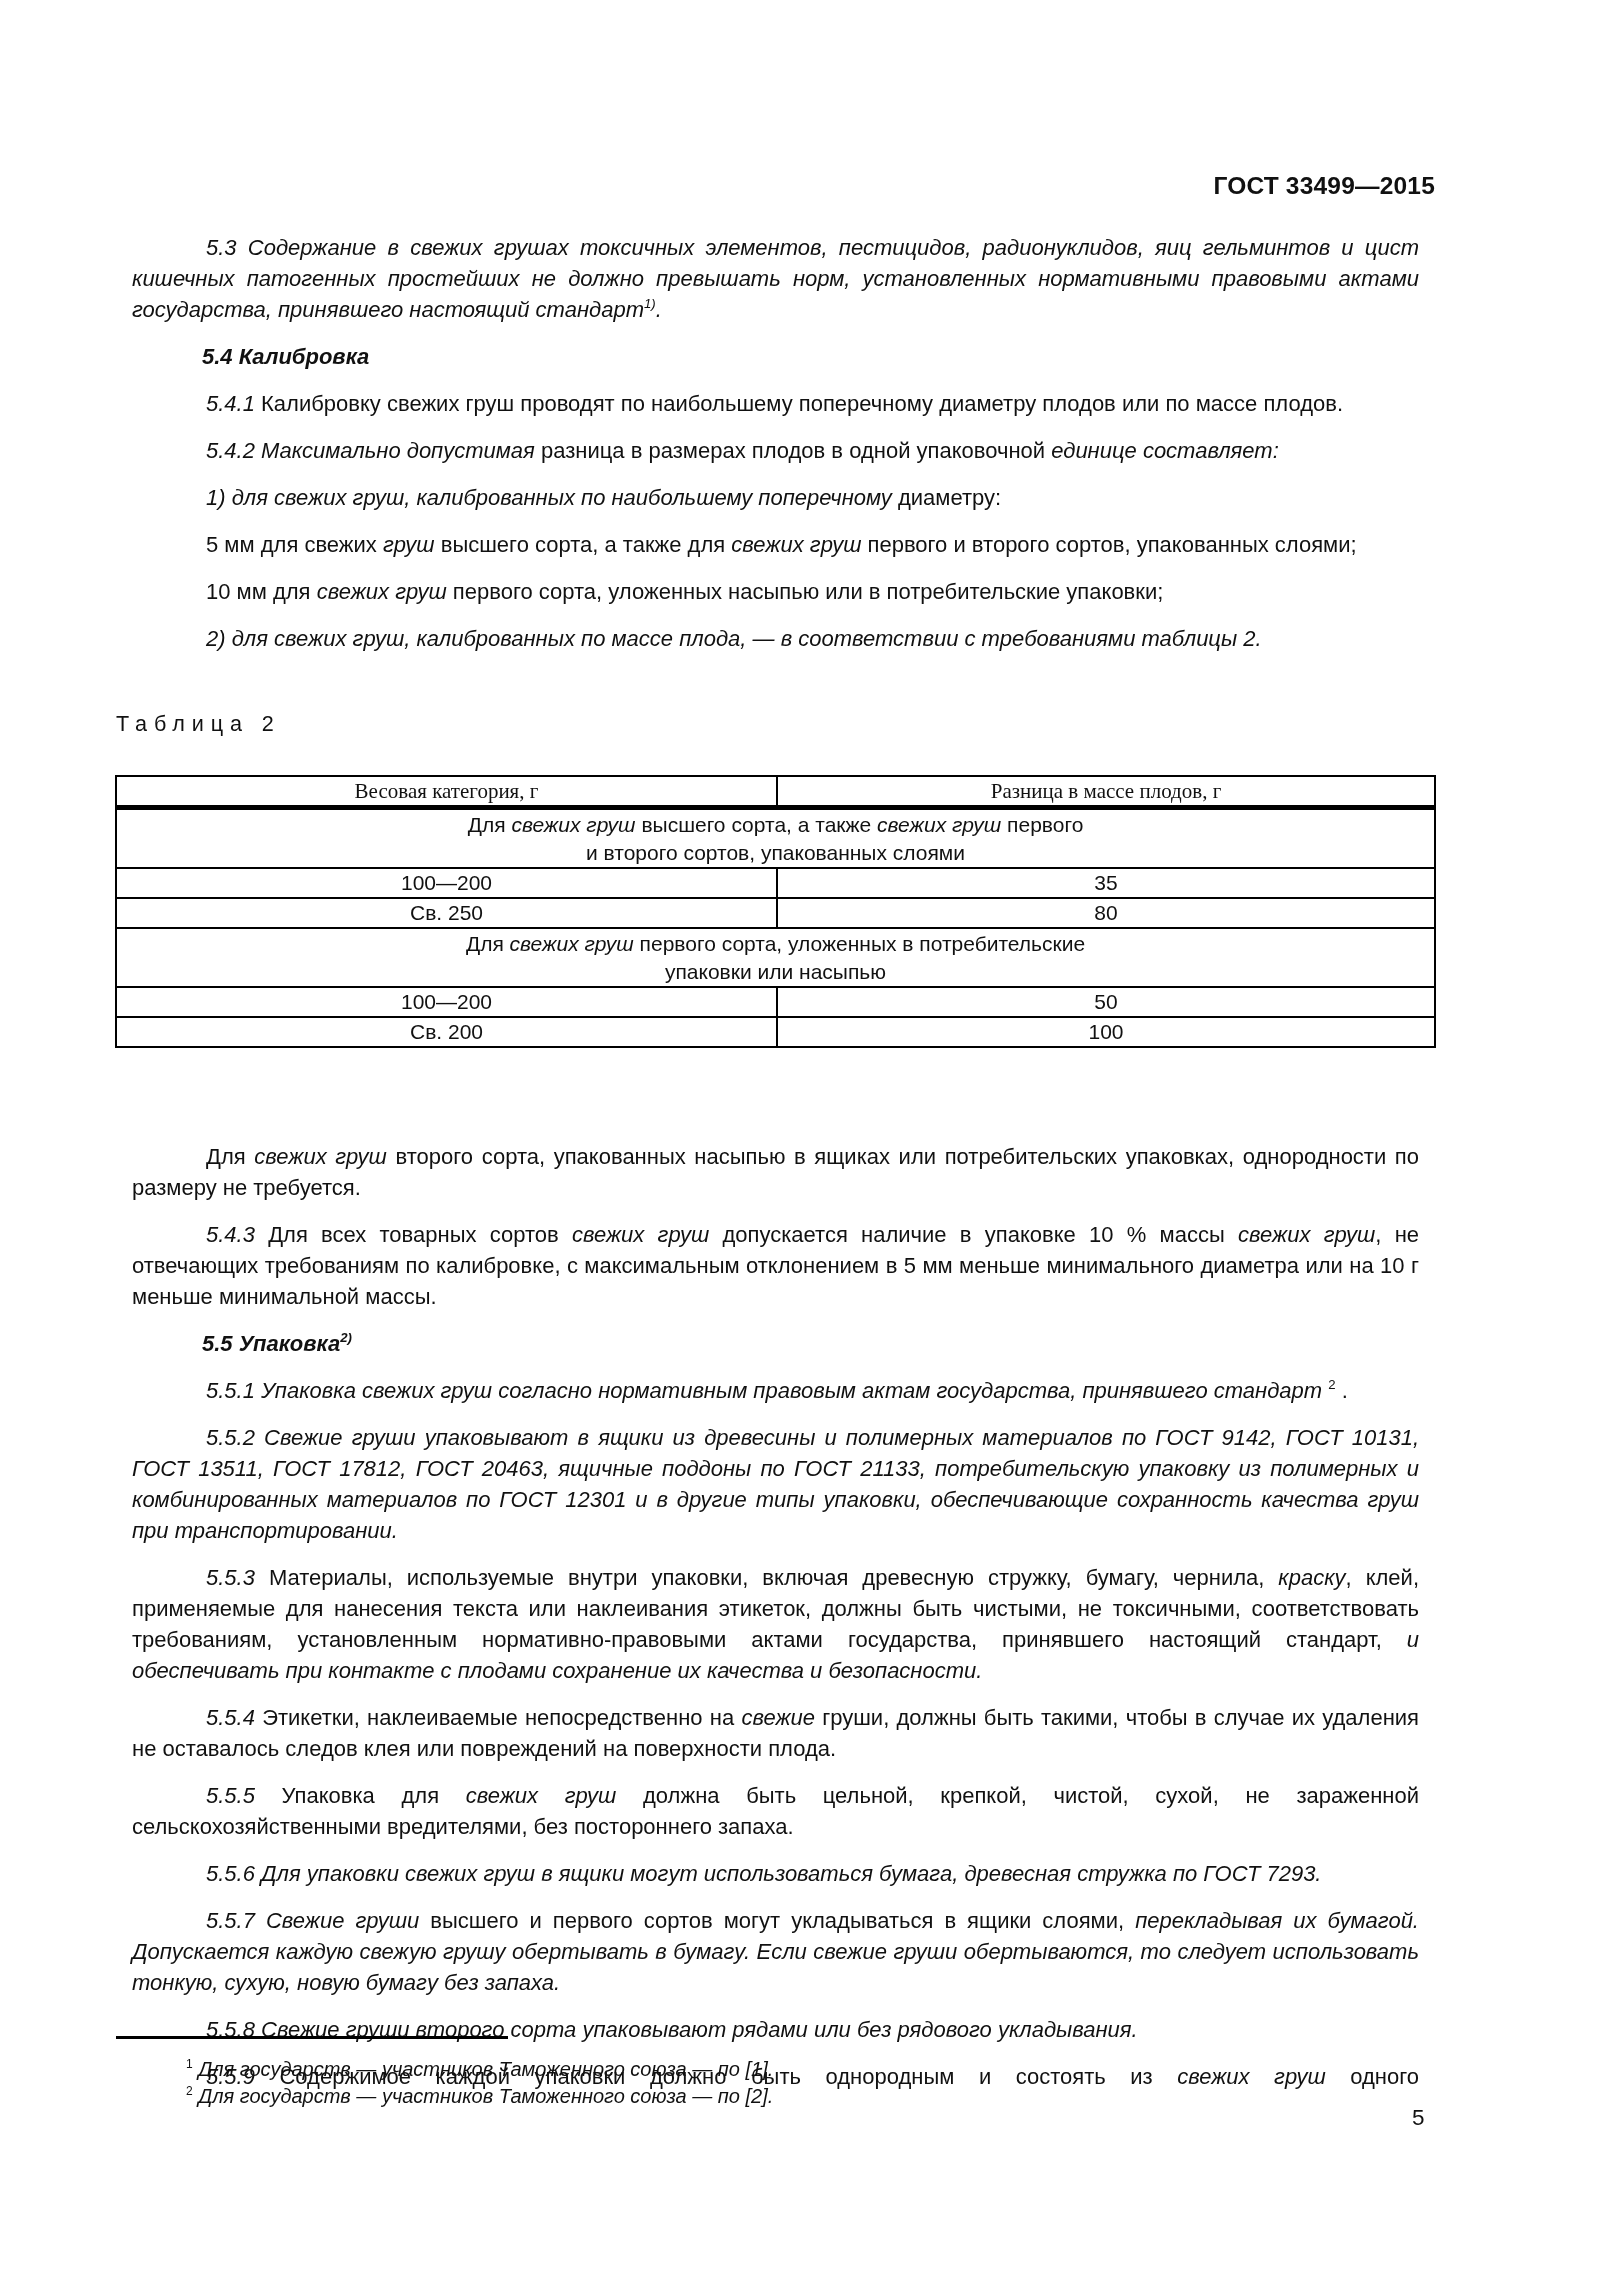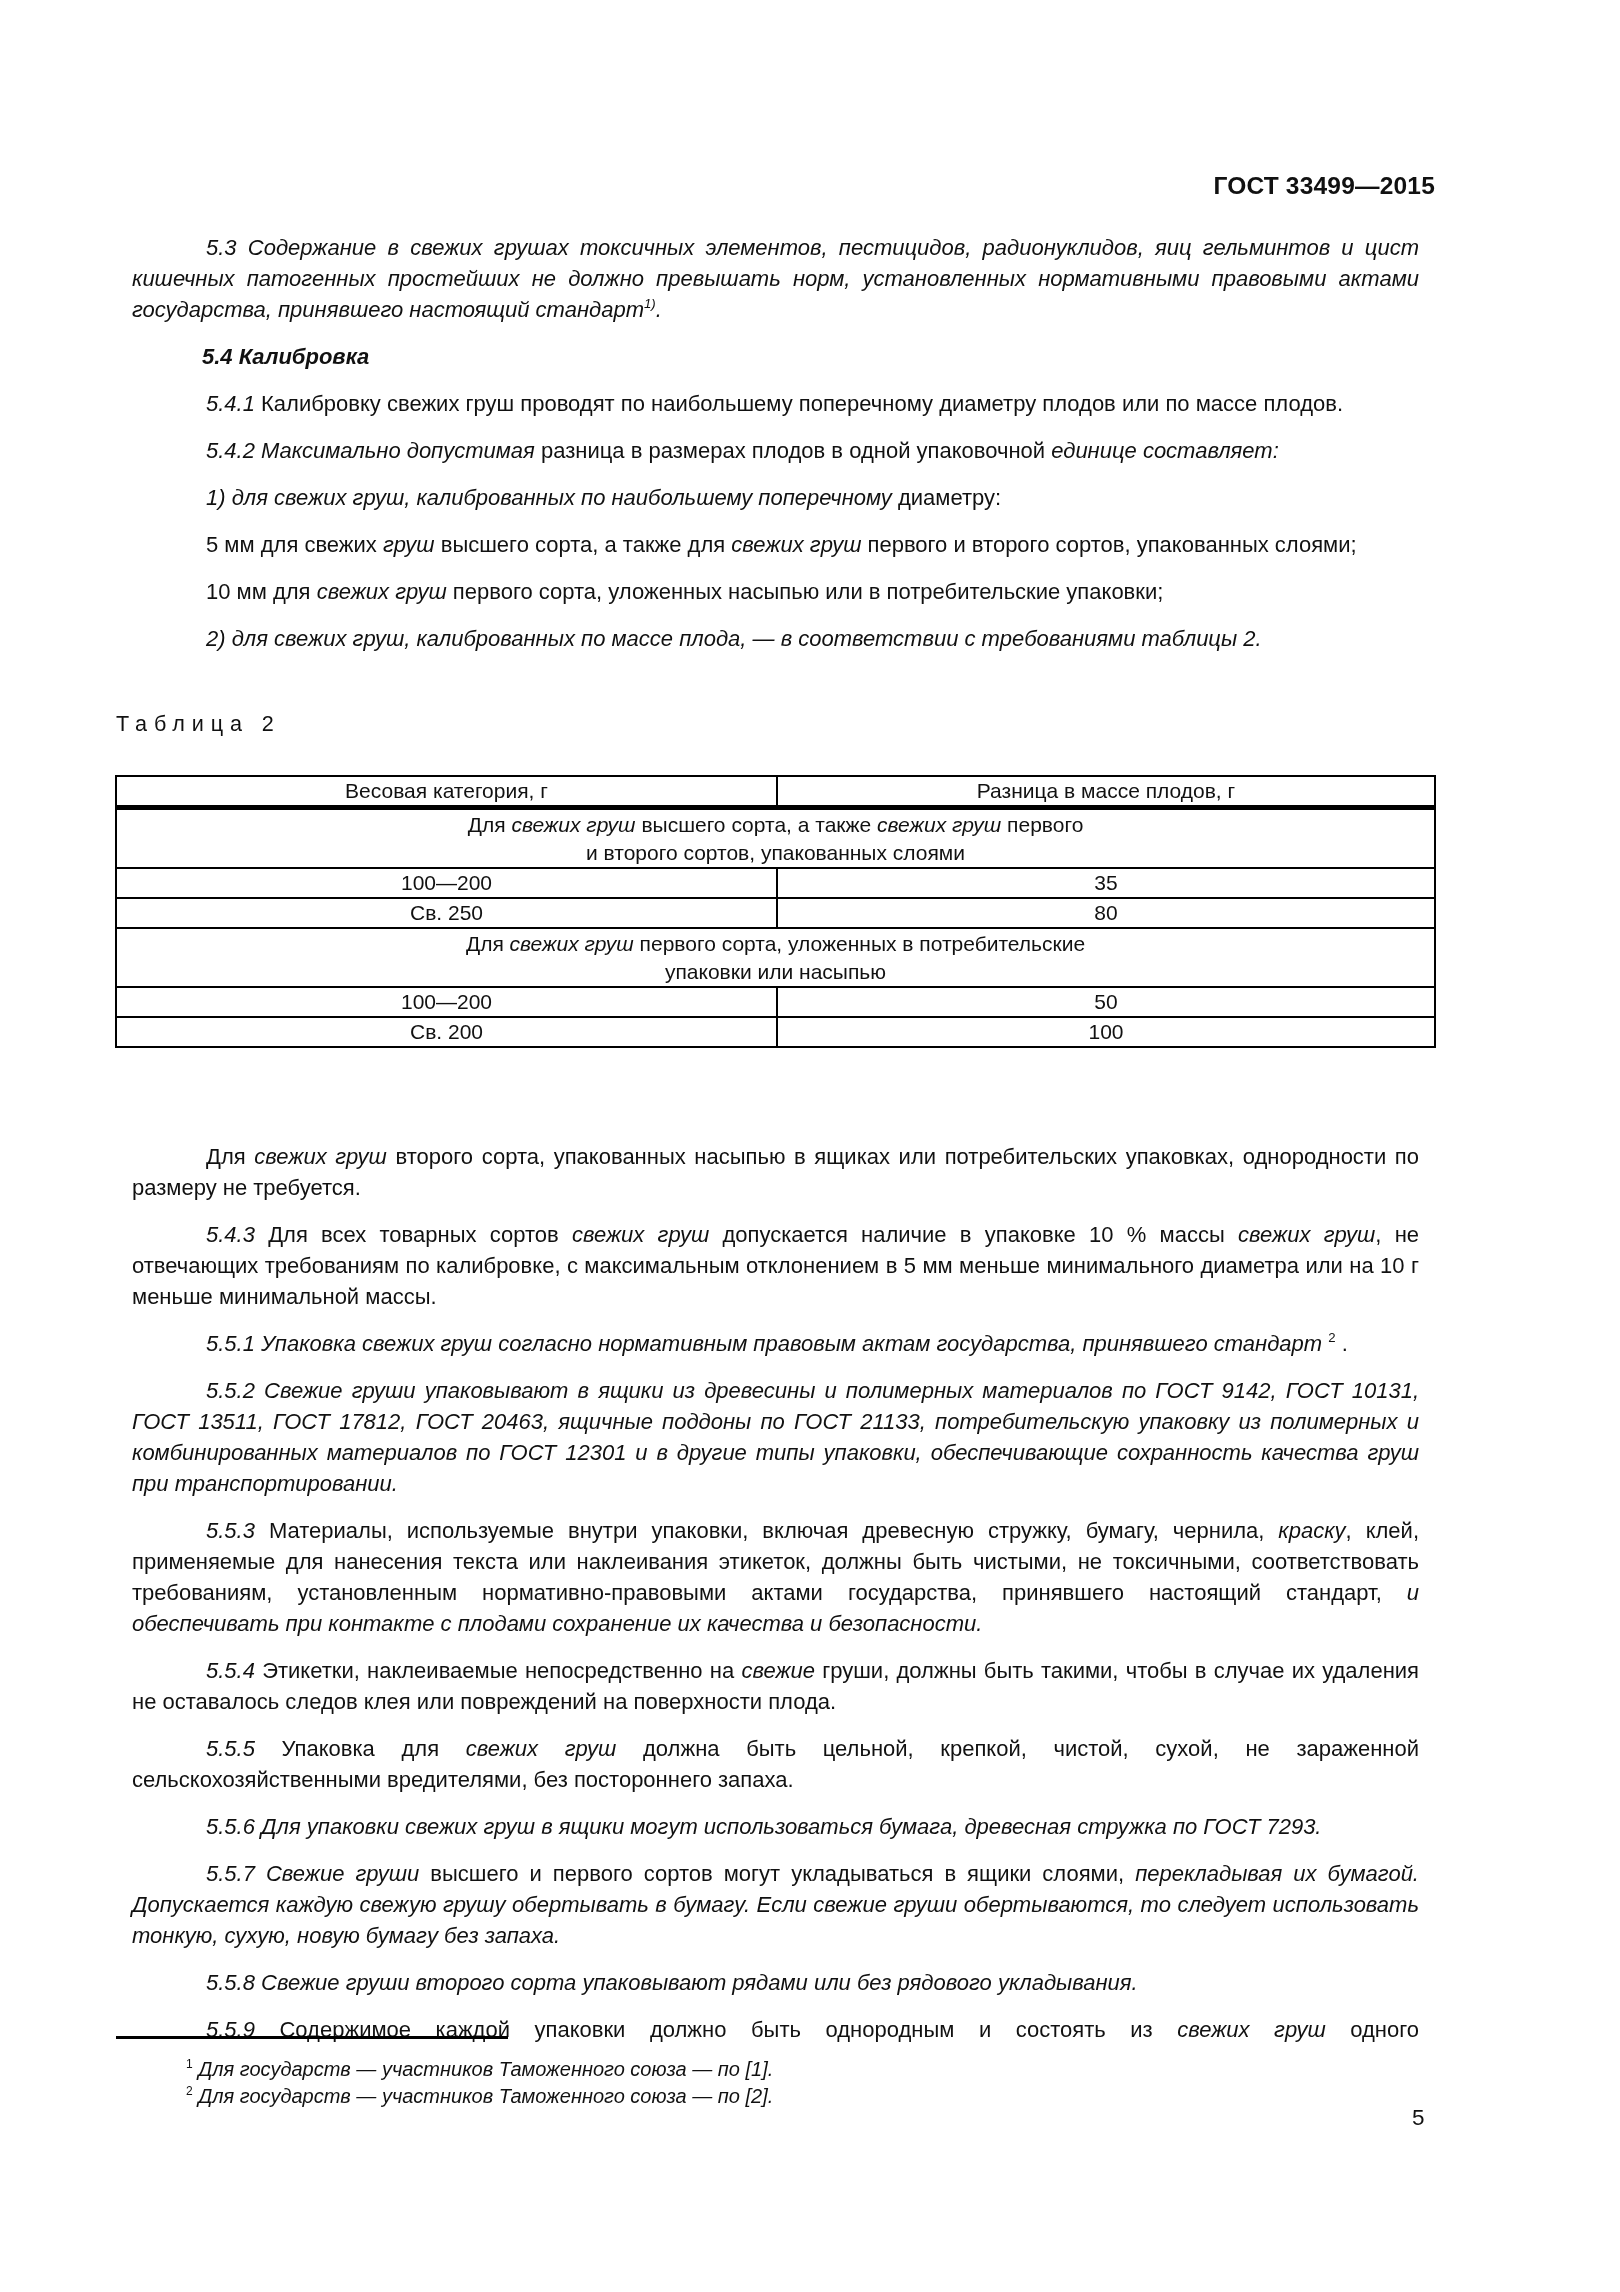--- a/index.html
+++ b/index.html
@@ -9,21 +9,21 @@
   .block { position: absolute; left: 116px; width: 1319px; font-size: 22px; line-height: 31px; }
   .p { text-align: justify; text-align-last: left; text-indent: 74px; margin: 16px; }
   .p.justify-last { text-align-last: justify; }
   .h { font-weight: bold; font-style: italic; text-indent: 74px; margin: 12px; }
   i { font-style: italic; }
   sup { font-size: 60%; line-height: 0; vertical-align: 0.7em; }
   .table-caption { position: absolute; left: 116px; top: 711px; font-size: 21.6px; letter-spacing: 6.9px; }
   table.t2 { position: absolute; left: 115px; top: 775px; width: 1321px; border-collapse: collapse;
              font-size: 21px; line-height: 28px; }
   table.t2 td, table.t2 th { border: 2px solid #000; text-align: center; padding: 0; font-weight: normal; height: 27.4px; }
-  table.t2 thead th { border-bottom: 5.9px solid #000; height: 27.4px; }
+  table.t2 thead th { border-bottom: 5.9px solid #000; height: 27.4px; font-family: Liberation Serif, serif; }
   table.t2 tr.section td { height: 57px; }
   table.t2 td.c1, table.t2 th.c1 { width: 659px; }
   table.t2 { border: 2.9px solid #000; }
   .fn-rule { position: absolute; left: 116px; top: 2036px; width: 392px; height: 2.9px; background: #000; }
   .footnotes { position: absolute; left: 186px; top: 2056px; font-size: 20px; line-height: 27.4px; font-style: italic; }
   .footnotes sup { font-style: normal; font-size: 60%; vertical-align: 0.7em; }
   .page-num { position: absolute; top: 2105px; left: 1412px; font-size: 22.5px; }
 </style>
 </head>
 <body>
@@ -72,20 +72,21 @@
       <tr>
         <td class="c1">Св. 200</td>
         <td>100</td>
       </tr>
     </tbody>
 </table>
 
 <div class="block" id="bottom-block" style="top: 1125px;">
     <p class="p"><span>Для </span><i>свежих груш</i><span> второго сорта, упакованных насыпью в ящиках или потребительских упаковках, однородности по размеру не требуется.</span></p>
     <p class="p"><i>5.4.3</i><span> Для всех товарных сортов </span><i>свежих груш</i><span> допускается наличие в упаковке 10 %  массы </span><i>свежих груш</i><span>, не отвечающих требованиям по калибровке, с максимальным отклонением в 5 мм меньше минимального диаметра или на 10 г меньше минимальной массы.</span></p>
+    <p class="h"><span>5.5 Упаковка</span><sup>2)</sup></p>
     <p class="p"><i>5.5.1 Упаковка свежих груш согласно нормативным правовым актам государства, принявшего стандарт </i><sup>2</sup><span> .</span></p>
     <p class="p"><i>5.5.2 Свежие груши упаковывают в ящики из древесины и полимерных материалов по ГОСТ 9142, ГОСТ 10131, ГОСТ 13511, ГОСТ 17812, ГОСТ 20463, ящичные поддоны по ГОСТ 21133, потребительскую упаковку из полимерных и комбинированных материалов по ГОСТ 12301 и в другие типы упаковки, обеспечивающие сохранность качества груш при транспортировании.</i></p>
     <p class="p"><i>5.5.3</i><span> Материалы, используемые внутри упаковки, включая древесную стружку, бумагу, чернила, </span><i>краску</i><span>, клей, применяемые для нанесения текста или наклеивания этикеток, должны быть чистыми, не токсичными, соответствовать требованиям, установленным нормативно-правовыми актами государства, принявшего настоящий стандарт, </span><i>и обеспечивать при контакте с плодами сохранение их качества и безопасности.</i></p>
     <p class="p"><i>5.5.4</i><span> Этикетки, наклеиваемые непосредственно на </span><i>свежие</i><span> груши, должны быть такими, чтобы в случае их удаления не оставалось следов клея или повреждений на поверхности плода.</span></p>
     <p class="p"><i>5.5.5</i><span> Упаковка для </span><i>свежих груш</i><span> должна быть цельной, крепкой, чистой, сухой, не зараженной сельскохозяйственными вредителями, без постороннего запаха.</span></p>
     <p class="p"><i>5.5.6 Для упаковки свежих груш в ящики могут использоваться бумага, древесная стружка по ГОСТ 7293.</i></p>
     <p class="p"><i>5.5.7 Свежие груши</i><span> высшего и первого сортов могут укладываться в ящики слоями, </span><i>перекладывая их бумагой. Допускается каждую свежую грушу обертывать в бумагу. Если свежие груши обертываются, то следует использовать тонкую, сухую, новую бумагу без запаха.</i></p>
     <p class="p"><i>5.5.8 Свежие груши второго сорта упаковывают рядами или без рядового укладывания.</i></p>
     <p class="p justify-last"><i>5.5.9</i><span> Содержимое каждой упаковки должно быть однородным и состоять из </span><i>свежих груш</i><span> одного</span></p>
   </div>

